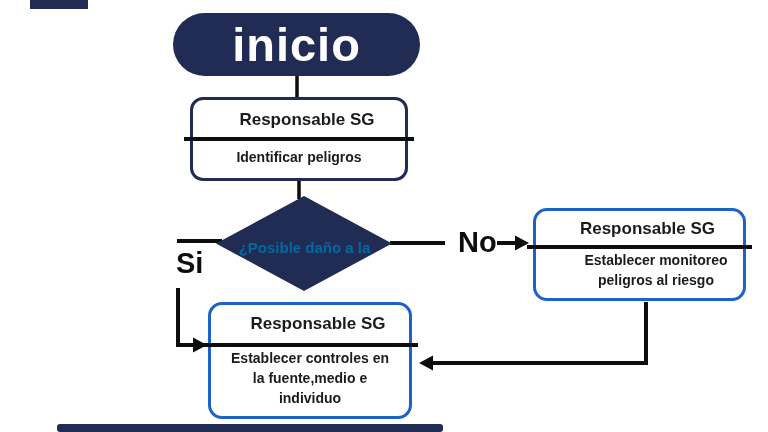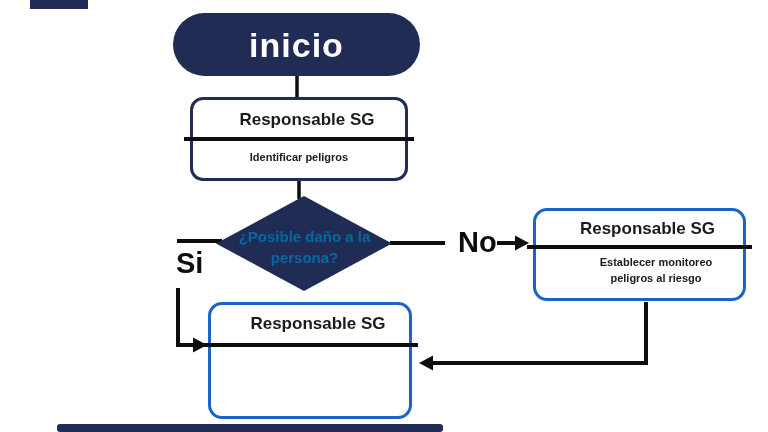--- a/index.html
+++ b/index.html
@@ -8,32 +8,32 @@
     font-family:"Liberation Sans","DejaVu Sans",sans-serif;color:#1b1b1b;
   }
   .overlay{position:absolute;left:0;top:0;width:768px;height:432px;}
   .accent{position:absolute;background:#212c55;}
   .accent.top-left{left:30px;top:0;width:58px;height:9px;}
   .accent.bottom{left:57px;top:424px;width:386px;height:8px;border-radius:3px;}
   .start-node{
     position:absolute;left:173px;top:13px;width:247px;height:63px;
     background:#212c55;border-radius:32px;display:flex;align-items:center;justify-content:center;
   }
-  .start-node span{color:#fdfdfd;font-size:34px;font-weight:800;letter-spacing:1px;line-height:1;}
+  .start-node span{color:#fdfdfd;font-size:47px;font-weight:800;letter-spacing:1px;line-height:1;}
   .pbox{position:absolute;background:#ffffff;box-sizing:border-box;}
   .pbox.navy{border:3px solid #212c55;border-radius:13px;}
   .pbox.blue{border:3.5px solid #1b63c9;border-radius:14px;}
   .pbox-header{
     display:flex;align-items:center;justify-content:center;
     font-size:17px;font-weight:700;white-space:nowrap;padding-left:16px;
   }
   .pbox-divider{position:absolute;left:-9px;right:-9px;height:4px;background:#0d0d0d;}
   .pbox-body{
     display:flex;flex-direction:column;align-items:center;justify-content:center;
-    font-size:11px;font-weight:700;text-align:center;white-space:nowrap;line-height:1.42;
+    font-size:14px;font-weight:700;text-align:center;white-space:nowrap;line-height:1.42;
   }
   .diamond-text{
     position:absolute;left:214px;top:223px;width:181px;height:48px;
     display:flex;flex-direction:column;align-items:center;justify-content:center;
     color:#0369a1;font-size:15px;font-weight:700;line-height:21px;text-align:center;
   }
   .branch-label{position:absolute;font-weight:800;font-size:29px;color:#0d0d0d;line-height:1;}
   .label-no{left:458px;top:228px;}
   .label-si{left:176px;top:249px;}
 </style>
@@ -72,33 +72,37 @@
   </div>
 
   <div class="pbox navy" style="left:190px;top:97px;width:218px;height:84px;">
     <div class="pbox-header" style="height:39px;">Responsable SG</div>
     <div class="pbox-divider" style="top:37px;"></div>
     <div class="pbox-body" style="height:38px;">Identificar peligros</div>
   </div>
 
   <div class="diamond-text">
     <div>¿Posible daño a la</div>
-    <div>persona?</div>
   </div>
 
   <div class="branch-label label-no">No</div>
   <div class="branch-label label-si">Si</div>
 
   <div class="pbox blue" style="left:533px;top:208px;width:213px;height:93px;">
     <div class="pbox-header" style="height:36px;">Responsable SG</div>
     <div class="pbox-divider" style="top:34px;"></div>
     <div class="pbox-body" style="height:48px;margin-left:33px;">
       <div>Establecer monitoreo</div>
       <div>peligros al riesgo</div>
     </div>
   </div>
 
   <div class="pbox blue" style="left:208px;top:302px;width:204px;height:117px;">
     <div class="pbox-header" style="height:38px;">Responsable SG</div>
     <div class="pbox-divider" style="top:38px;"></div>
+    <div class="pbox-body" style="height:70px;line-height:1.45;">
+      <div>Establecer controles en</div>
+      <div>la fuente,medio e</div>
+      <div>individuo</div>
+    </div>
   </div>
 
 </div>
 
 </body></html>

